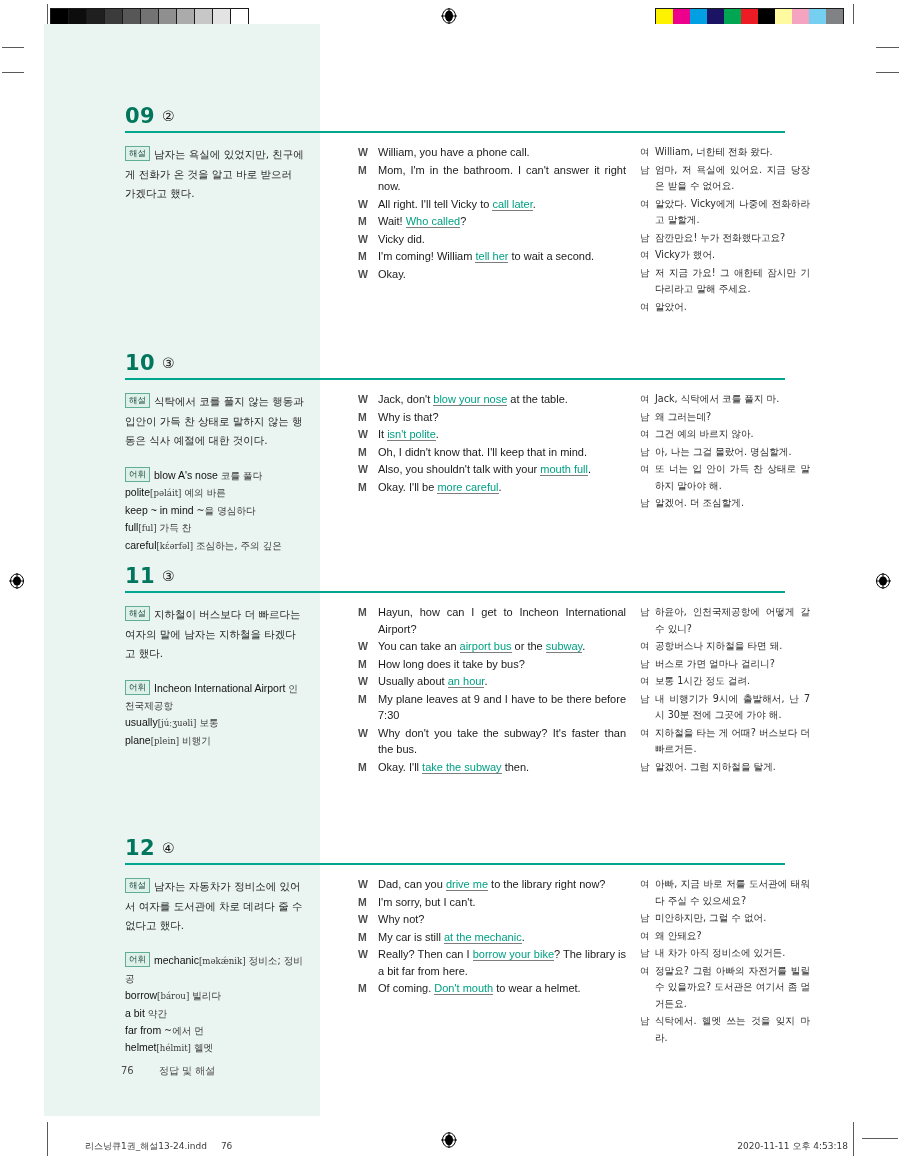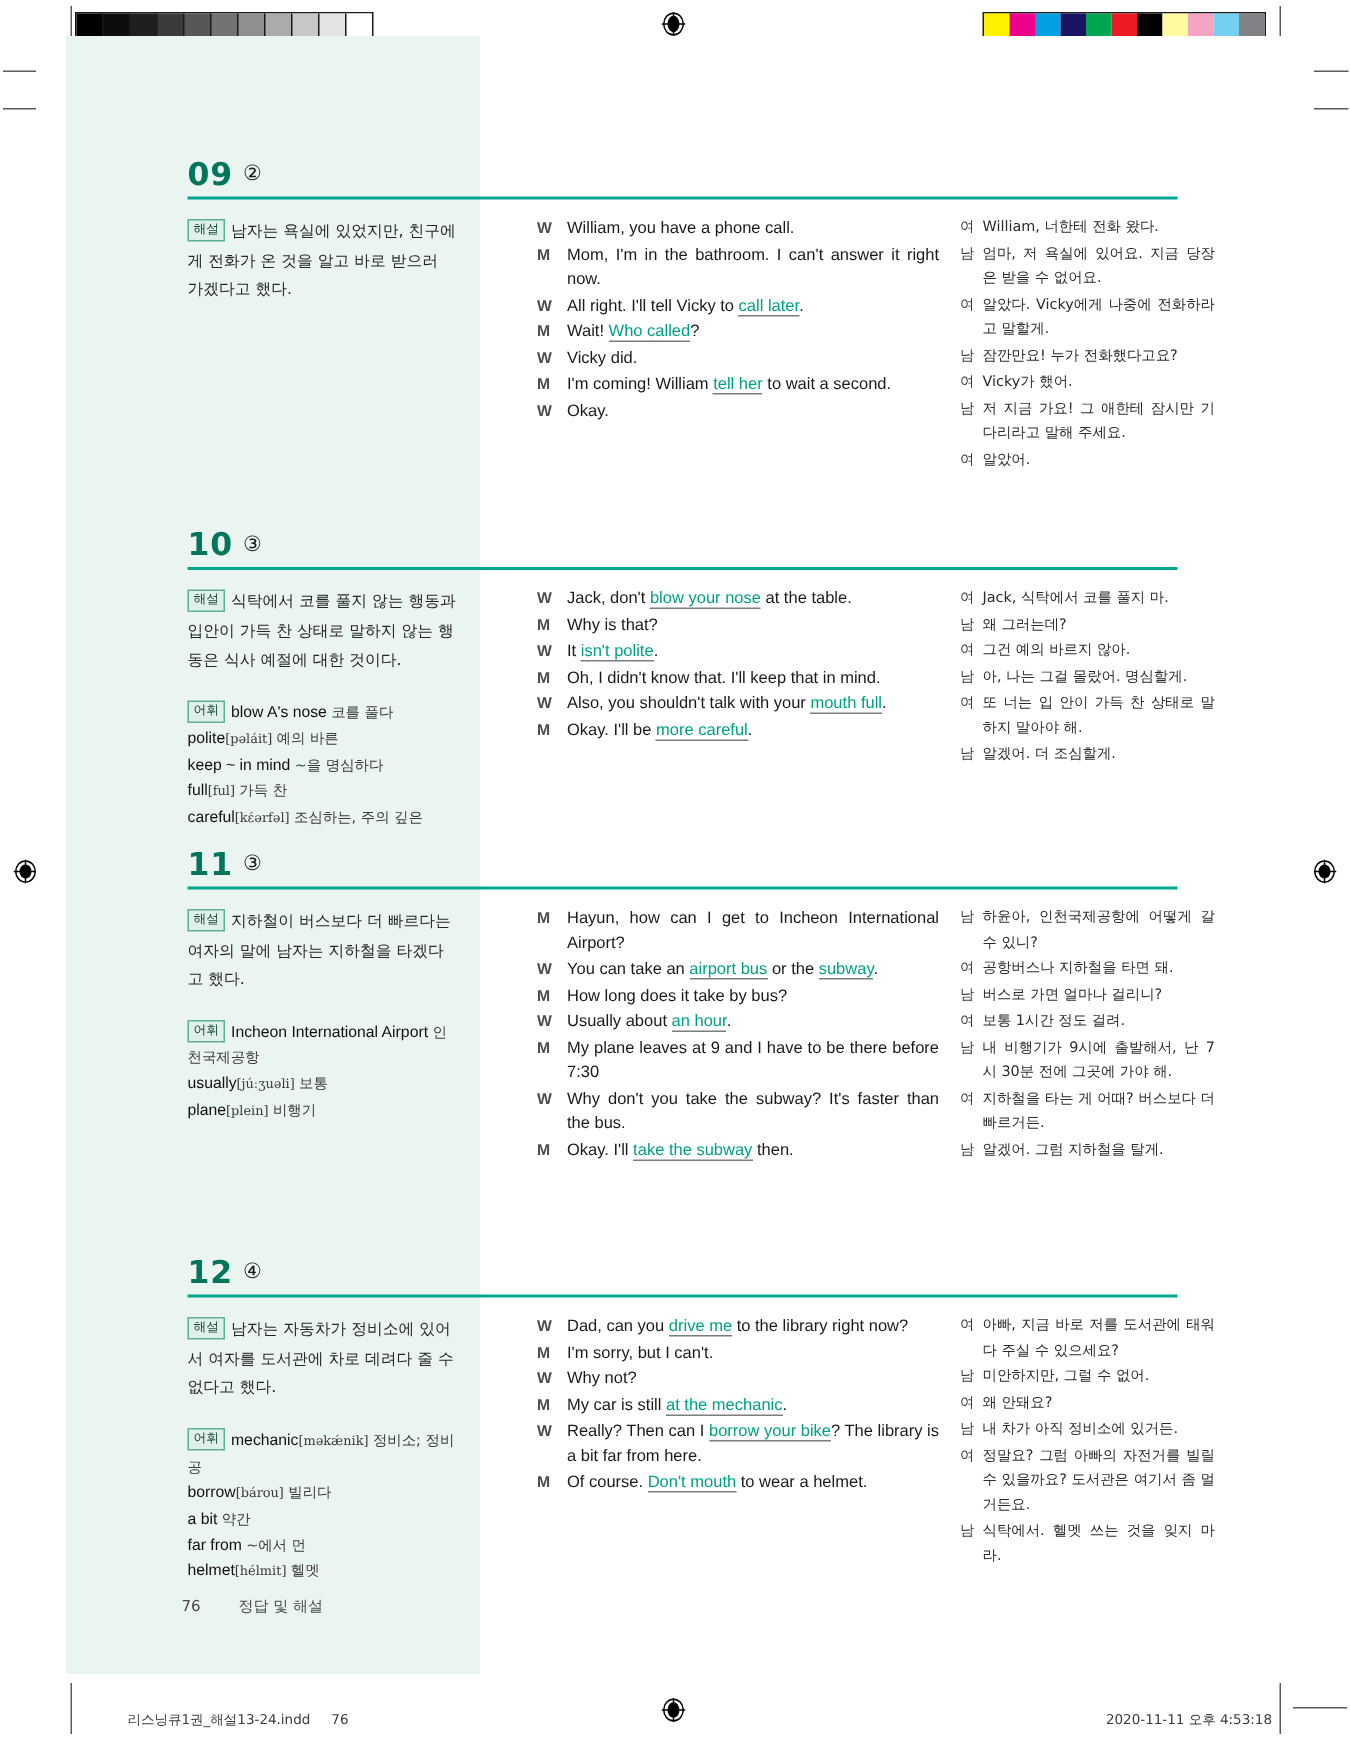--- a/index.html
+++ b/index.html
@@ -406,21 +406,21 @@
           <div class="line">
             <div class="spk">M</div>
             <div class="utt"><span class="">My car is still </span><span class="hl">at the mechanic</span><span class="">.</span></div>
           </div>
           <div class="line">
             <div class="spk">W</div>
             <div class="utt"><span class="">Really? Then can I </span><span class="hl">borrow your bike</span><span class="">? The library is a bit far from here.</span></div>
           </div>
           <div class="line">
             <div class="spk">M</div>
-            <div class="utt"><span class="">Of course. </span><span class="hl">Don't mouth</span><span class=""> to wear a helmet.</span></div>
+            <div class="utt"><span class="">Of coming. </span><span class="hl">Don't mouth</span><span class=""> to wear a helmet.</span></div>
           </div>
         </div>
         <div class="ko-script">
           <div class="ko-line">
             <div class="ko-spk">여</div>
             <div class="ko-utt">아빠, 지금 바로 저를 도서관에 태워다 주실 수 있으세요?</div>
           </div>
           <div class="ko-line">
             <div class="ko-spk">남</div>
             <div class="ko-utt">미안하지만, 그럴 수 없어.</div>

